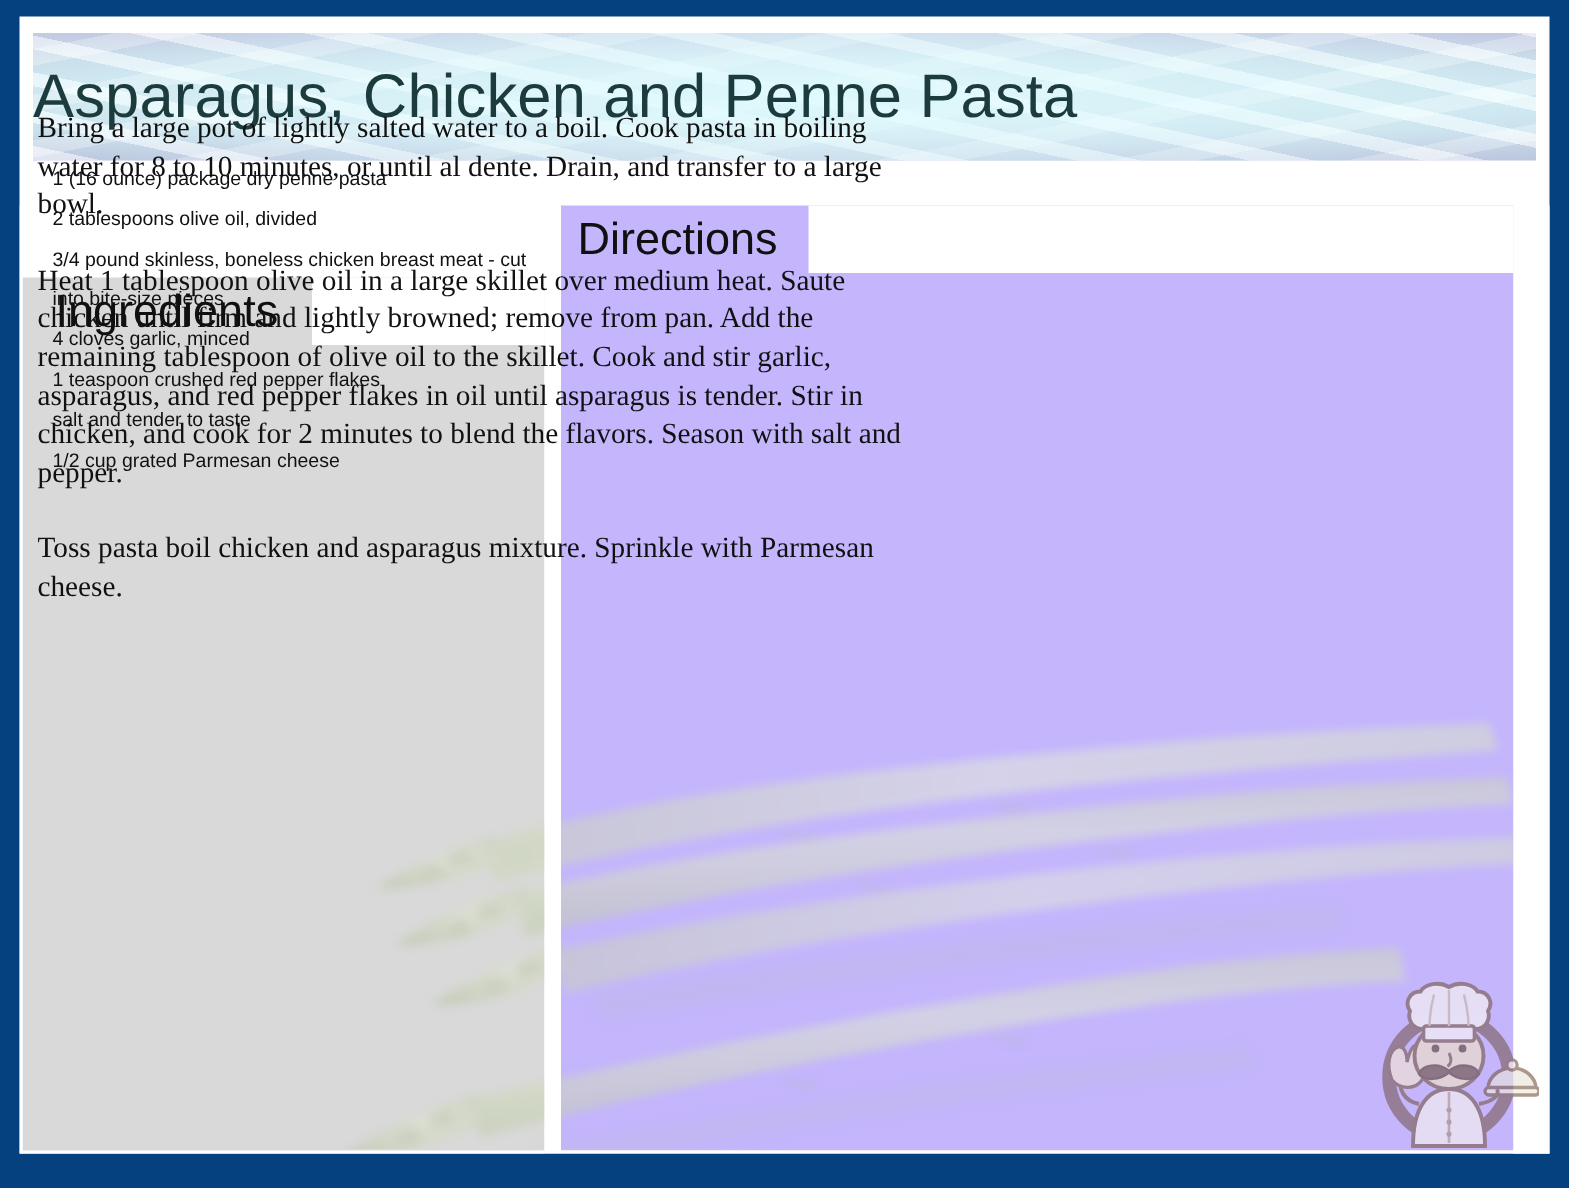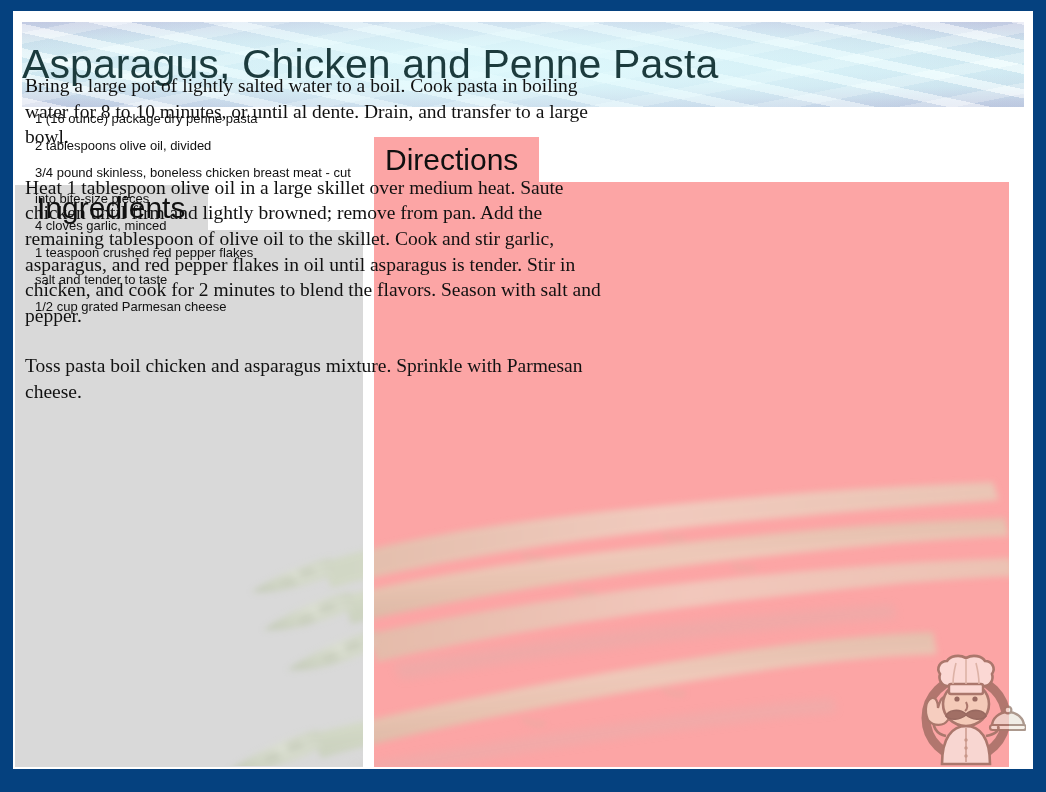--- a/index.html
+++ b/index.html
@@ -98,21 +98,21 @@
     height: 630px;
     background: #d9d9d9;
     margin-top: 48px;
   }
   #directions-panel {
     position: absolute;
     left: 360px;
     top: 126px;
     width: 636px;
     height: 630px;
-    background: #fca5a5;
+    background: #c4b5fd;
   }
 
   
   .head-notch {
     position: absolute;
     top: 0;
     height: 45px;
     background: #ffffff;
   }
   #ingredients-panel .head-notch { left: 193px; right: 0; }

